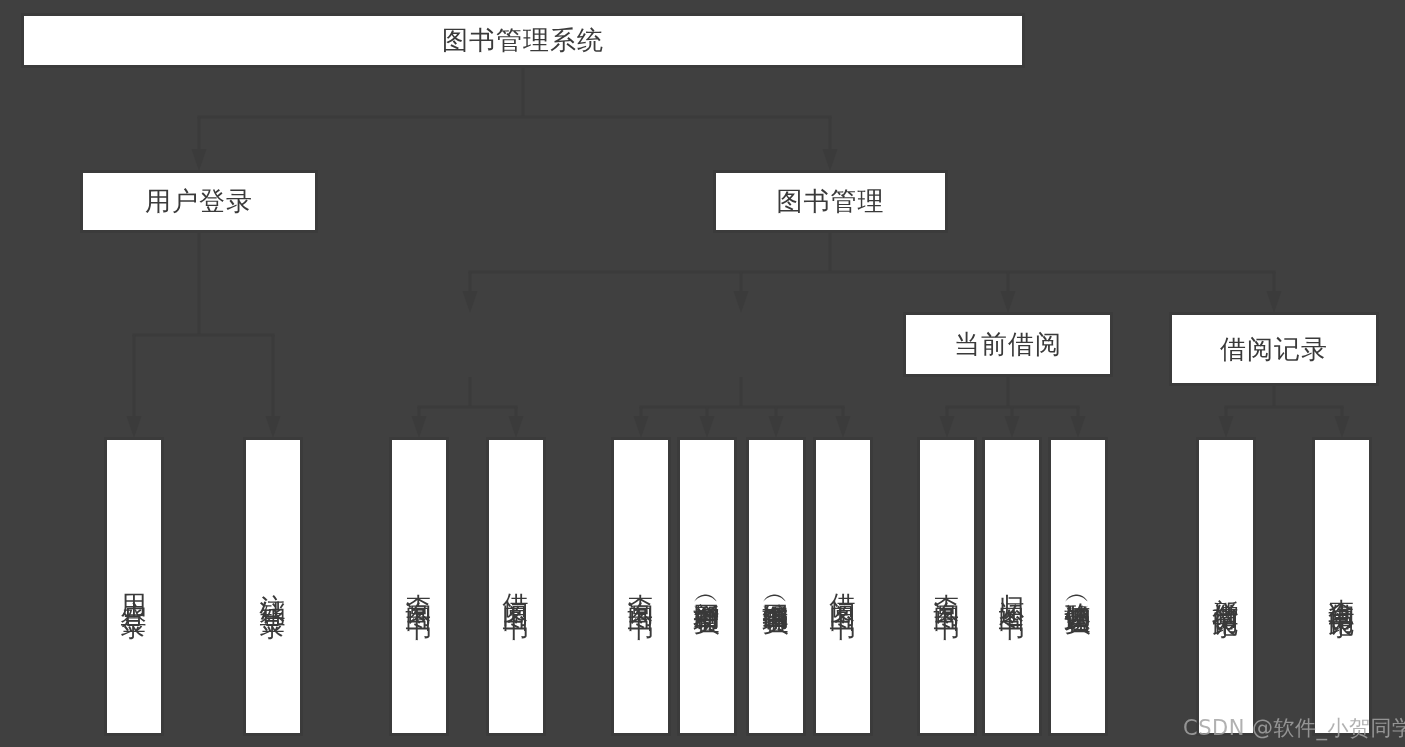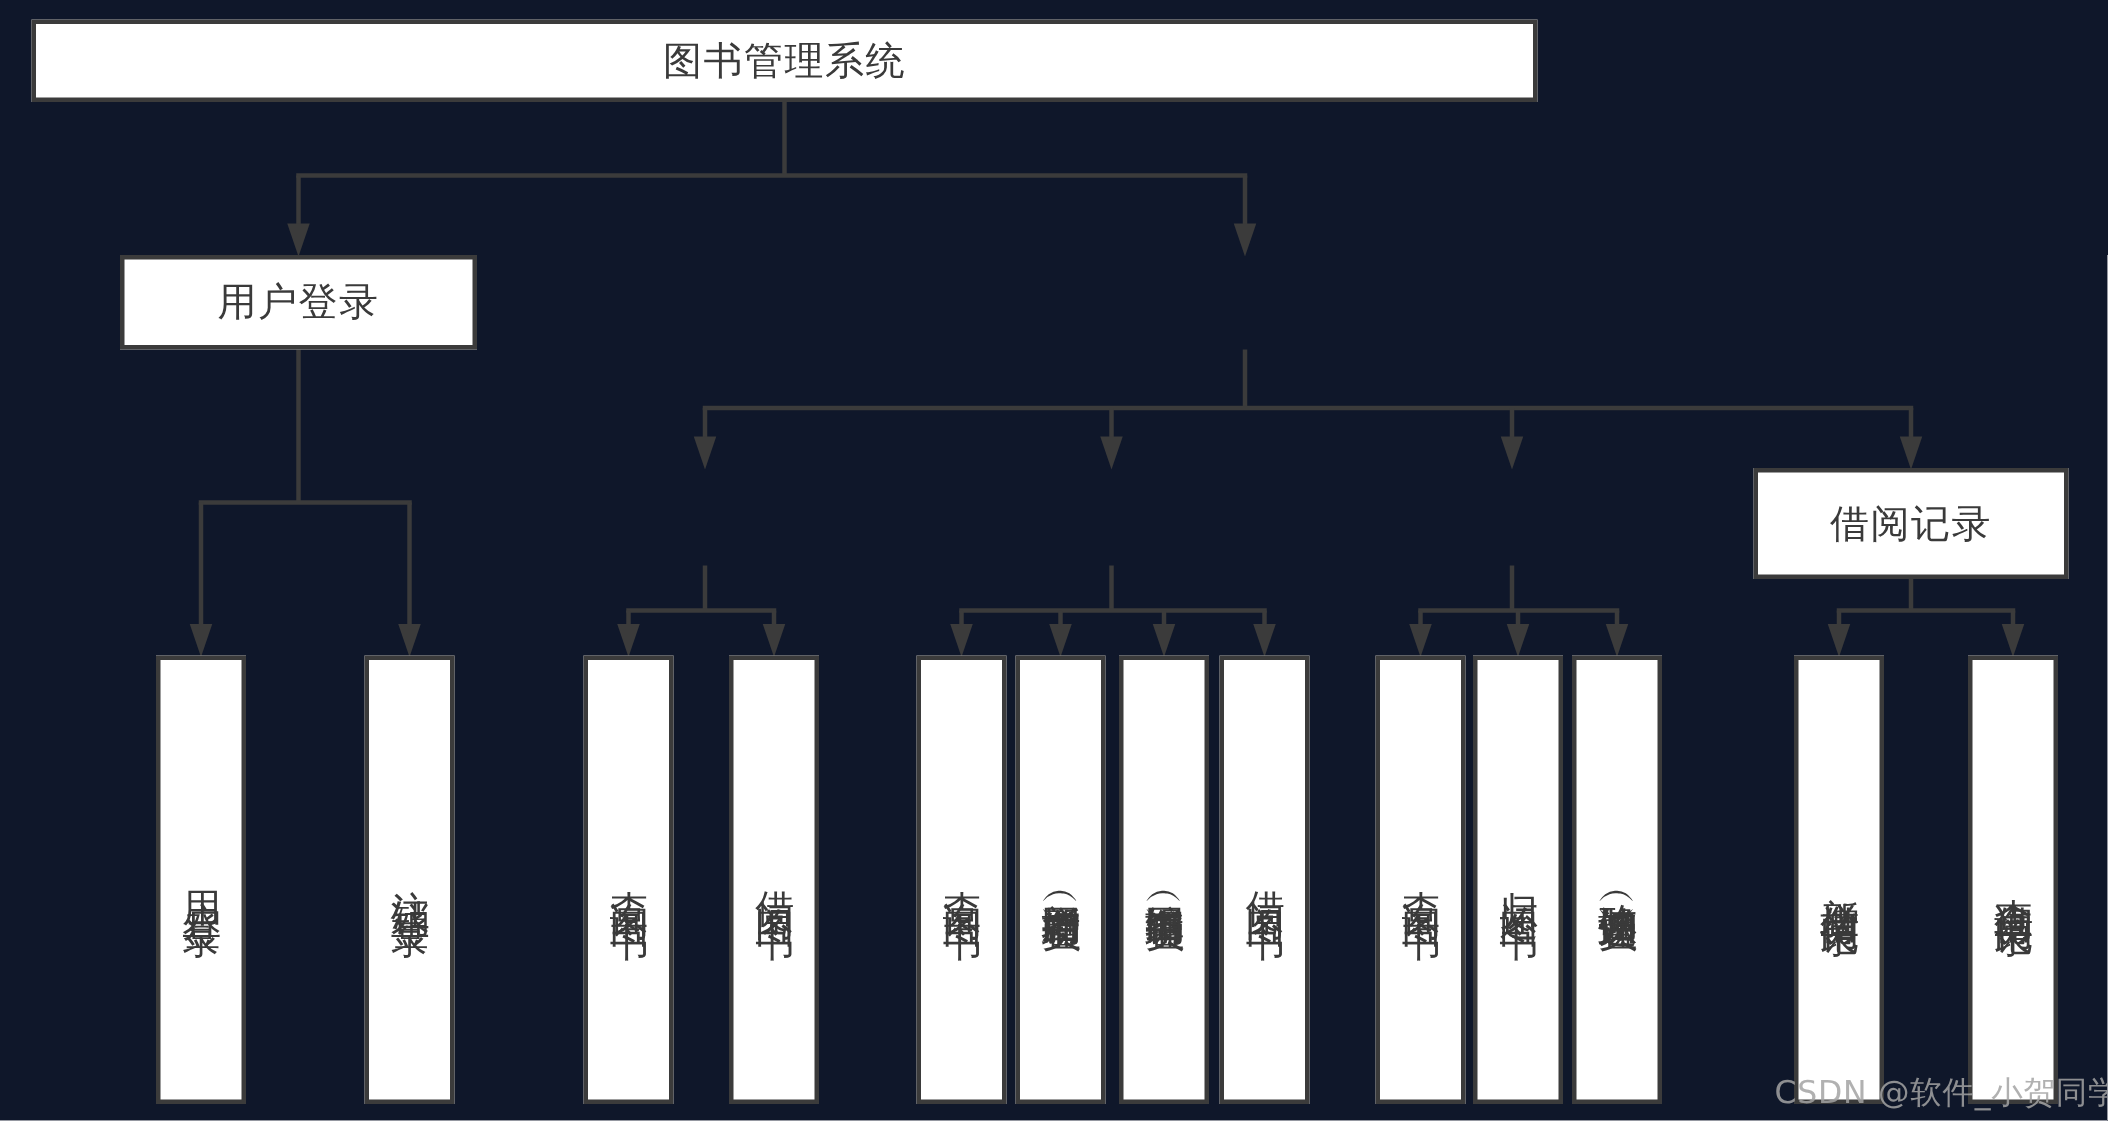--- a/index.html
+++ b/index.html
@@ -4,21 +4,21 @@
 <style>
   html, body {
     margin: 0;
     padding: 0;
     background: #ffffff;
   }
   .canvas {
     position: relative;
     width: 1405px;
     height: 747px;
-    background: #0f172a;
+    background: #404040;
     overflow: hidden;
     font-family: "DejaVu Sans", "Liberation Sans", sans-serif;
     text-align: center;
   }
   .connectors {
     position: absolute;
     left: 0;
     top: 0;
     width: 1405px;
     height: 747px;
@@ -125,21 +125,27 @@
       <polygon points="1342,438 1334.5,416 1349.5,416" fill="#3b3b3b"></polygon>
     </svg>
 
   <div class="box h" style="left:21px;top:13px;width:1004px;height:55px">
     <span>图书管理系统</span>
   </div>
 
   <div class="box h" style="left:80px;top:170px;width:238px;height:63px">
     <span>用户登录</span>
   </div>
+  <div class="box h" style="left:713px;top:170px;width:235px;height:63px">
+    <span>图书管理</span>
+  </div>
 
+  <div class="box h" style="left:903px;top:312px;width:210px;height:65px">
+    <span>当前借阅</span>
+  </div>
   <div class="box h" style="left:1169px;top:312px;width:210px;height:74px">
     <span>借阅记录</span>
   </div>
 
   <div class="box v ls-lg" style="left:104px">
     <span>用户登录</span>
   </div>
   <div class="box v ls-lg" style="left:243px">
     <span>注销登录</span>
   </div>

